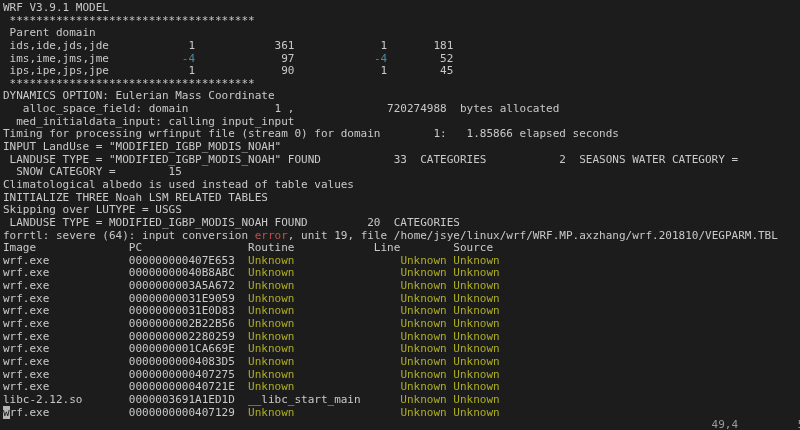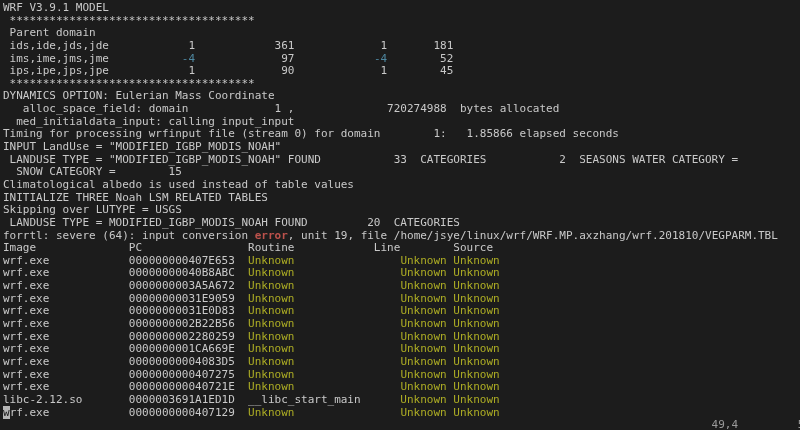--- a/index.html
+++ b/index.html
@@ -19,21 +19,21 @@
     margin: 0;
     padding: 2px 0 0 3px;
     font-family: "DejaVu Sans Mono", "Liberation Mono", monospace;
     font-size: 11px;
     line-height: 12.65px;
     white-space: pre;
     color: var(--fg, #c9c9c9);
   }
   #terminal .line { height: 12.65px; }
   #terminal .cyan   { color: var(--cyan, #4e87a0); }
-  #terminal .red    { color: var(--red, #bd524c); font-weight: bold; }
+  #terminal .red    { color: var(--red, #bd524c); }
   #terminal .yellow { color: var(--yellow, #adad24); }
   #terminal .dim    { color: var(--dim, #9a9a9a); }
   #terminal .cursor {
     background: var(--cursor, #b5b5b5);
     color: var(--bg, #1c1c1c);
   }
 </style>
 </head>
 <body>
 

